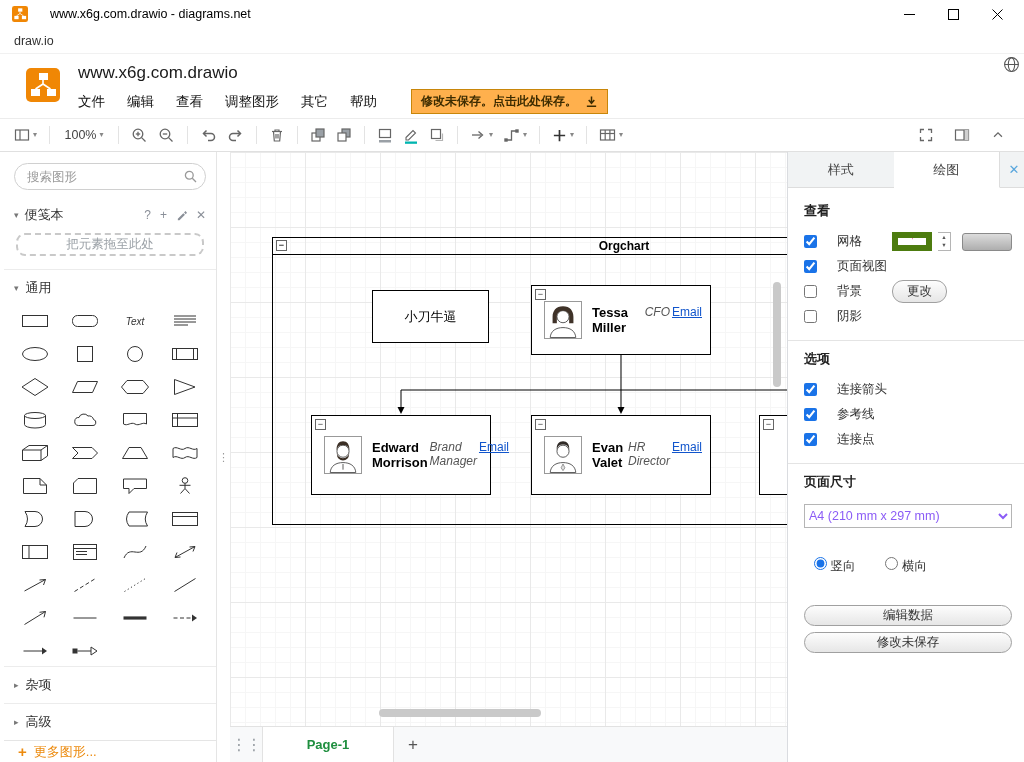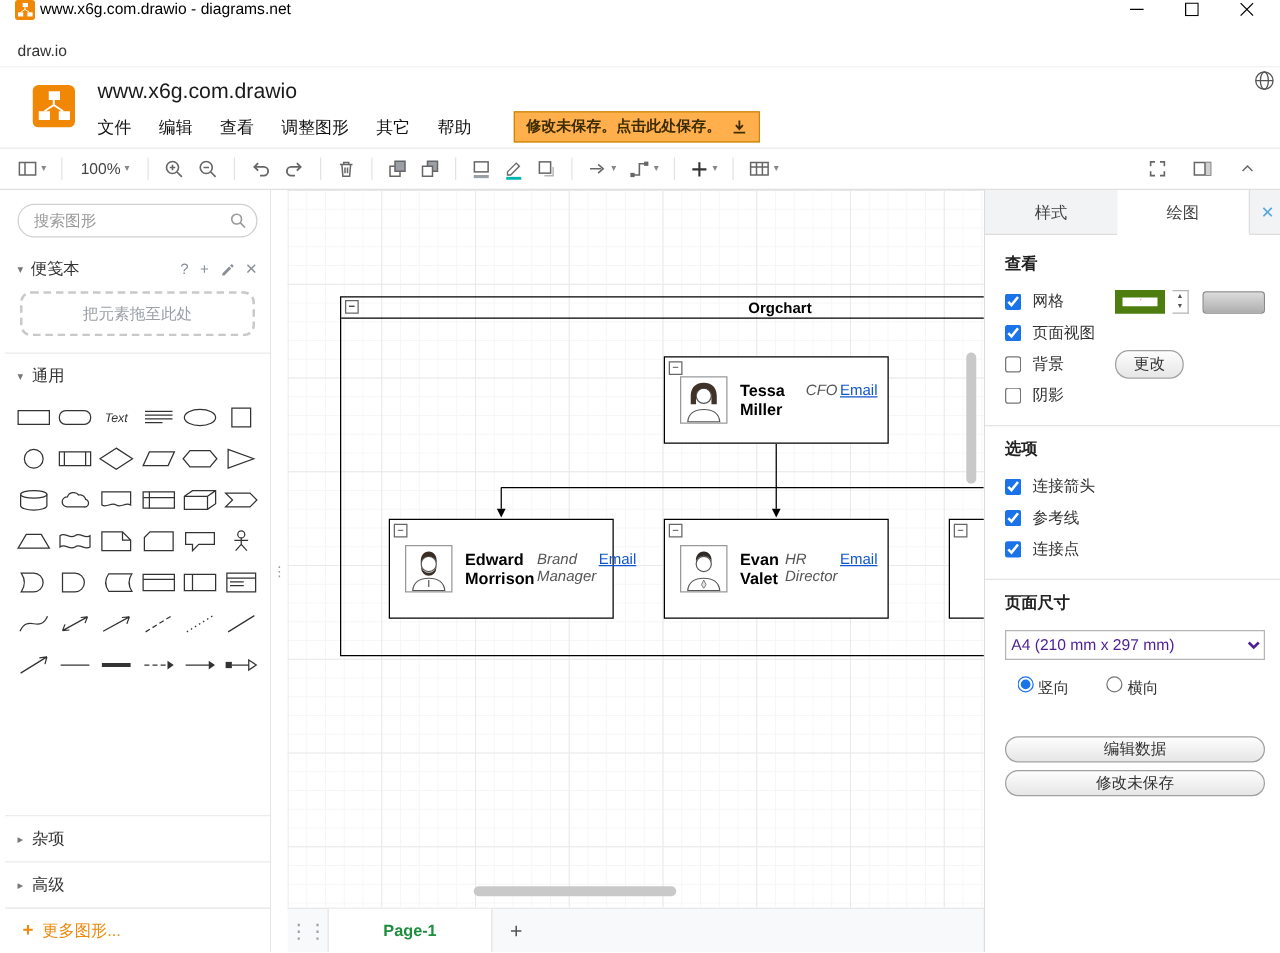--- a/index.html
+++ b/index.html
@@ -1,21 +1,21 @@
 <!DOCTYPE html>
 <html><head>
 <meta charset="utf-8">
 <style>
 *{box-sizing:border-box;margin:0;padding:0}
 html,body{width:1024px;height:762px;overflow:hidden}
 body{font-family:"Liberation Sans","DejaVu Sans",sans-serif;color:#333;background:#fff}
 .app{position:relative;width:1024px;height:762px;background:#fff;overflow:hidden}
 svg{display:block}
 
-.titlebar{position:absolute;top:0;left:0;width:100%;height:28px;display:flex;align-items:flex-start;gap:4px;padding:0 12px;font-size:12.5px;color:#000}
+.titlebar{position:absolute;top:0;left:0;width:100%;height:28px;display:flex;align-items:center;gap:22px;padding:0 12px;font-size:12.5px;color:#000}
 .win-controls{margin-left:auto;display:flex;gap:30px;padding-right:8px;align-items:center}
 .win-btn{width:14px;height:14px;display:flex;align-items:center;justify-content:center;cursor:pointer}
 
 .menubar{position:absolute;top:28px;left:0;width:100%;height:26px;display:flex;align-items:center;padding:0 10px;font-size:12.5px;border-bottom:1px solid #f1f1f1}
 .menubar span{padding:2px 4px;cursor:pointer}
 
 .header{position:absolute;top:54px;left:12px;width:100%;height:64px}
 .logo{position:absolute;left:14px;top:14px;cursor:pointer}
 .header-title{position:absolute;left:66px;top:9px;font-size:17px;color:#1a1a1a;font-weight:400}
 .menus{position:absolute;left:66px;top:35px;display:flex;align-items:center;gap:22px;font-size:13.5px;color:#111}
@@ -36,21 +36,21 @@
 .search-wrap{margin:11px 10px 8px;position:relative}
 .search-input{width:100%;height:27px;border:1px solid #d0d0d0;border-radius:14px;padding:0 28px 0 12px;font-size:12.5px;color:#333;outline:none;background:#fff}
 .search-input::placeholder{color:#9a9a9a}
 .search-icon{position:absolute;right:9px;top:7px}
 .sp-header{display:flex;align-items:center;gap:6px;padding:8px 10px 6px;font-size:13px;color:#333}
 .sp-tools{margin-left:auto;display:flex;gap:9px;color:#8a8f98;font-size:12px;align-items:center}
 .sp-tools span{cursor:pointer}
 .dropzone{margin:3px 12px 13px;height:36px;border:2px dashed #c9c9c9;border-radius:9px;display:flex;align-items:center;justify-content:center;color:#9aa0a6;font-size:12.5px}
 .section-h{display:flex;align-items:center;gap:7px;padding:9px 10px;font-size:13px;border-top:1px solid #ececec;color:#333;cursor:pointer}
 .caret-s{font-size:9px;color:#777}
-.shape-grid{flex:1;display:grid;grid-template-columns:repeat(6,1fr);align-content:start;padding:4px 6px;row-gap:11px}
+.shape-grid{flex:1;display:grid;grid-template-columns:repeat(4,1fr);align-content:start;padding:4px 6px;row-gap:11px}
 .cell{display:flex;align-items:center;justify-content:center;height:22px;cursor:pointer}
 .sidebar-bottom{height:36px;border-top:1px solid #e5e5e5;display:flex;align-items:center;padding:0 14px;color:#ec8a0d;font-size:13px;gap:7px;cursor:pointer}
 .plus-orange{font-size:15px;font-weight:700}
 
 .divider{grid-row:1/3;background:#fff;display:flex;align-items:center;justify-content:center;color:#9a9a9a;font-size:11px;cursor:col-resize}
 
 .canvas{position:relative;overflow:hidden;background-color:#fff;background-image:linear-gradient(to right,#e9e9e9 1px,transparent 1px),linear-gradient(to bottom,#e9e9e9 1px,transparent 1px),linear-gradient(to right,#f6f6f6 1px,transparent 1px),linear-gradient(to bottom,#f6f6f6 1px,transparent 1px);background-size:75px 75px,75px 75px,15px 15px,15px 15px}
 .orgchart{position:absolute;left:42px;top:85px;width:704px;height:288px;border:1px solid #000}
 .orgchart-titlebar{height:17px;border-bottom:1px solid #000;position:relative;display:flex;align-items:center;justify-content:center;font-size:12px;font-weight:700;color:#000}
 .collapse{position:absolute;left:3px;top:2px;width:11px;height:11px;border:1px solid #666;font-size:9px;line-height:9px;text-align:center;color:#333;background:#fff;cursor:pointer}
@@ -77,30 +77,30 @@
 .f-plus{width:38px;display:flex;align-items:center;justify-content:center;color:#555;font-size:17px;cursor:pointer}
 
 .panel{grid-row:1/3;border-left:1px solid #dadce0;background:#fff;display:flex;flex-direction:column;overflow:hidden;font-size:12.5px}
 .p-tabs{height:36px;background:#f1f3f4;display:flex;border-bottom:1px solid #ddd;align-items:stretch;flex:none}
 .p-tab{flex:1;display:flex;align-items:center;justify-content:center;font-size:13px;color:#444;cursor:pointer}
 .p-tab.active{background:#fff;border-right:1px solid #ddd;margin-bottom:-1px;border-bottom:1px solid #fff}
 .p-close{width:28px;display:flex;align-items:center;justify-content:center;color:#58a6dd;font-size:13px;cursor:pointer}
 .p-body{padding:10px 16px;flex:1;overflow:hidden}
 .p-h{font-weight:700;font-size:13px;margin:4px 0 9px;color:#222}
 .row{display:flex;align-items:center;min-height:25px;gap:6px}
-.row label{display:flex;gap:9px;align-items:center;cursor:pointer}
+.row label{display:flex;gap:20px;align-items:center;cursor:pointer}
 input[type=checkbox],input[type=radio]{accent-color:#1a73e8;width:13px;height:13px;margin:0;cursor:pointer}
 .lbl-w{width:82px}
 .num-input{width:40px;height:19px;border:6px solid #4d7c0f;font-size:12px;padding:0 13px;color:#ec4899}
 .spin{display:flex;flex-direction:column;border:1px solid #b5b5b5;border-left:none;height:19px;width:13px}
 .spin span{flex:1;font-size:5.5px;line-height:1;display:flex;align-items:center;justify-content:center;color:#555;cursor:pointer}
 .swatch{margin-left:auto;width:50px;height:18px;border:1px solid #8a8a8a;border-radius:3px;background:linear-gradient(#dcdcdc,#aeaeae);cursor:pointer}
 .btn{border:1px solid #a0a0a0;background:linear-gradient(#fdfdfd,#e6e6e6);border-radius:11px;font-size:12.5px;color:#333;padding:2px 14px;cursor:pointer}
 .sep{border:none;border-top:1px solid #e4e4e4;margin:11px -16px 9px}
-.select{width:100%;height:24px;font-size:12.5px;border:1px solid #b5b5b5;background:#fff;margin:4px 0 8px;color:#4c1d95}
+.select{width:100%;height:24px;font-size:12.5px;border:1px solid #b5b5b5;background:#fff;margin:4px 0 24px;color:#8b5cf6}
 .radio-row{display:flex;gap:30px;padding-left:10px;margin:5px 0}
 .p-buttons{display:flex;flex-direction:column;gap:6px;margin-top:30px}
 .p-buttons .btn{width:100%;height:21px;padding:0;display:flex;align-items:center;justify-content:center}
 </style>
 </head>
 <body>
 
 <div class="app">
 
   <div class="titlebar">
@@ -587,20 +587,23 @@
           <span>Orgchart</span>
         </div>
       </div>
 
       <svg class="edges" width="557" height="574" viewBox="0 0 557 574">
         <path d="M391 203 V238 M171 238 H619 M171 238 V255 M391 238 V255 M619 238 V255" stroke="#000" fill="none"></path>
         <path d="M167.5 255 h7 L171 262 Z" fill="#000"></path>
         <path d="M387.5 255 h7 L391 262 Z" fill="#000"></path>
       </svg>
 
+      <div class="node node-plain">
+        <span>小刀牛逼</span>
+      </div>
 
       <div class="node person p-tessa">
         <span class="collapse">−</span>
         <span class="avatar">
           <svg width="36" height="36" viewBox="0 0 38 38">
               <circle cx="19" cy="15.5" r="6.4" fill="#fff" stroke="#555"></circle>
               <path d="M19 4.5 c-7.5 0 -11 5 -11 11 v7 h4.5 v-8.5 a6.8 6.8 0 0 1 13 0 v8.5 h4.5 v-7 c0 -6 -3.5 -11 -11 -11 z" fill="#3f3228"></path>
               <path d="M5.5 37.5 c0.5 -7 6 -10.5 13.5 -10.5 s13 3.5 13.5 10.5 z" fill="#fff" stroke="#555"></path>
             </svg>
         </span>

